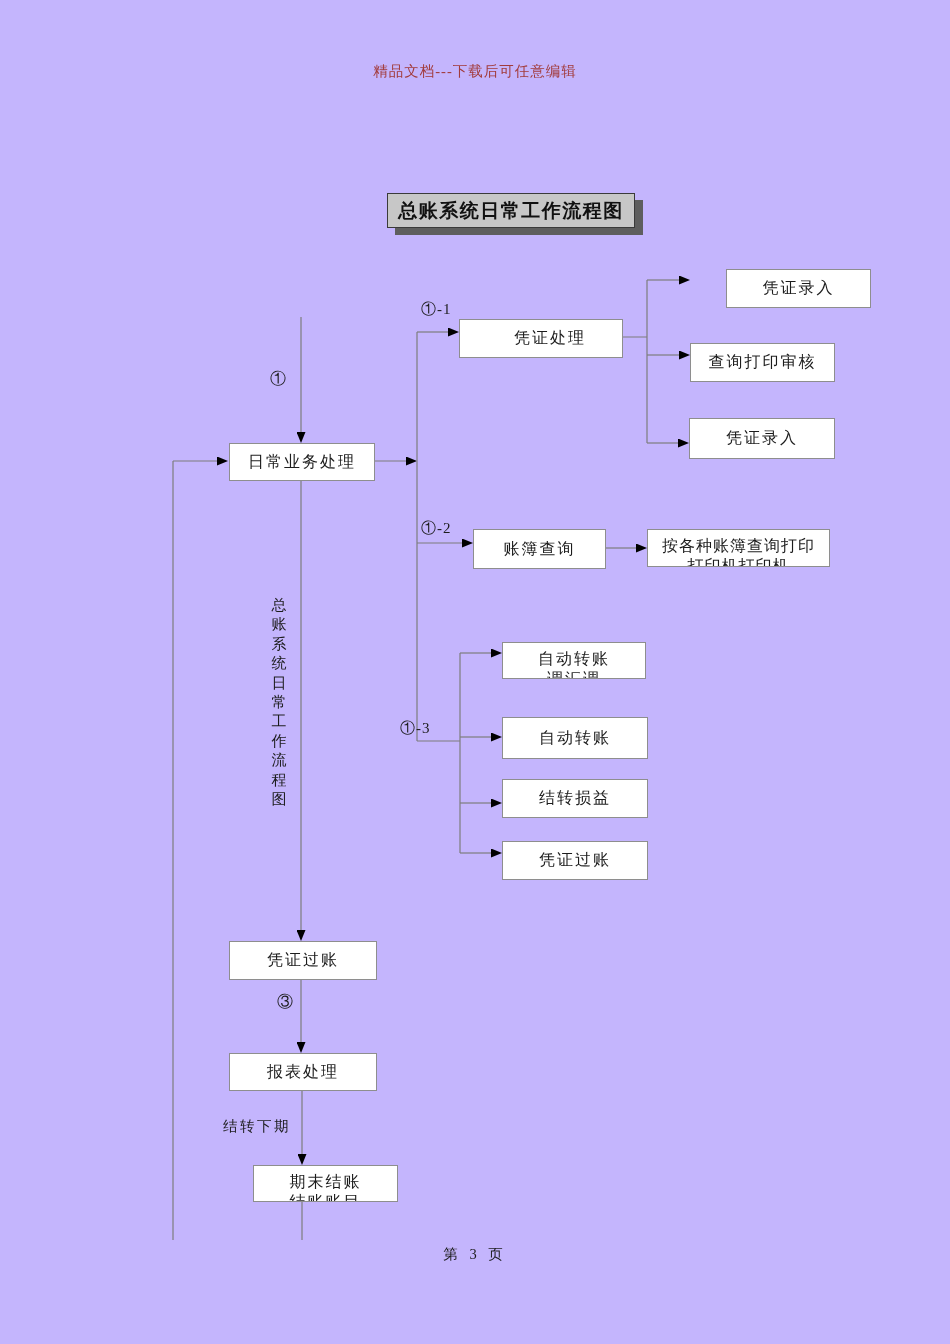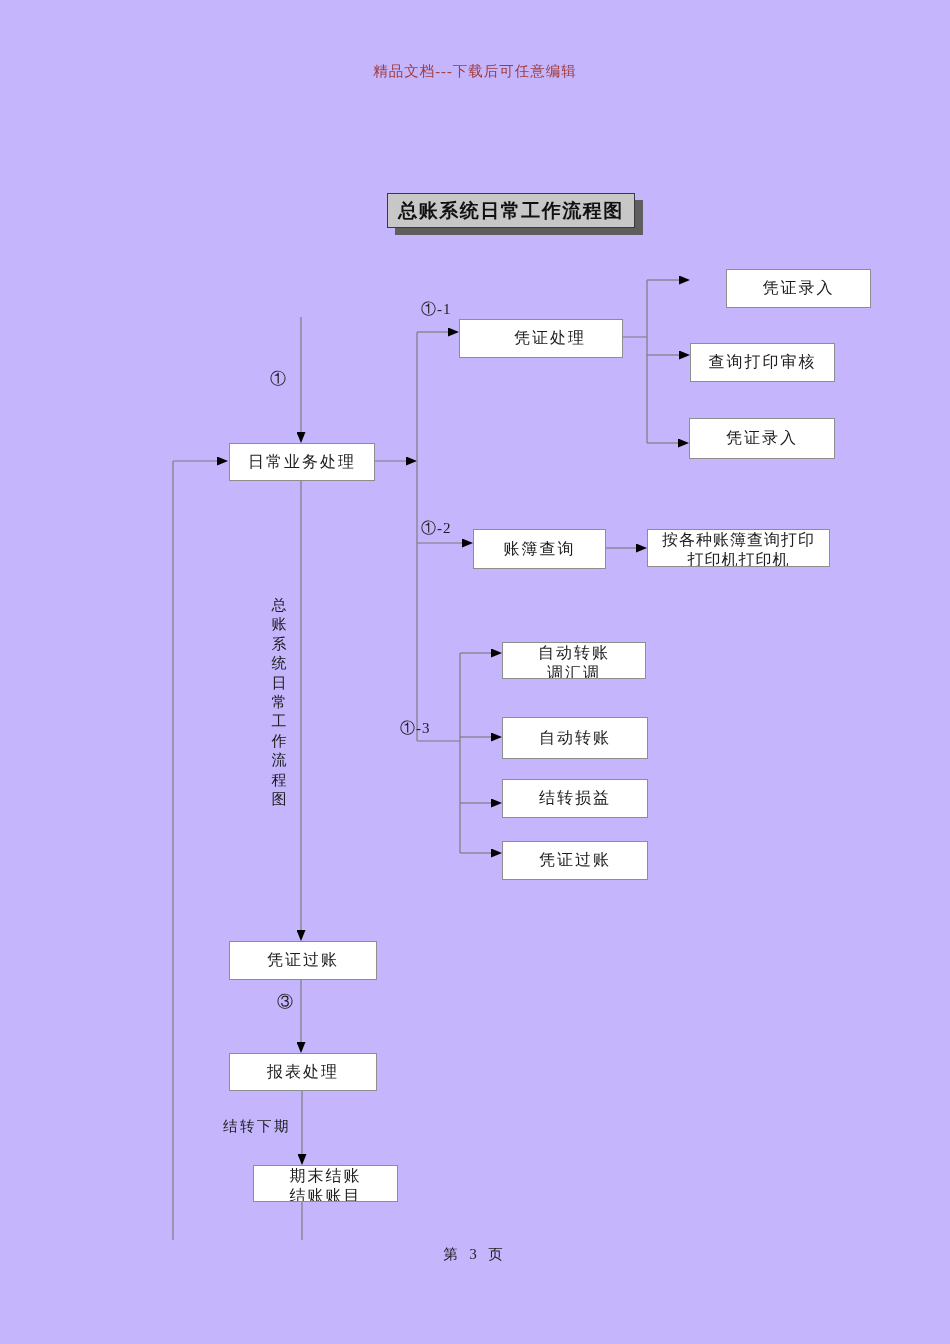--- a/index.html
+++ b/index.html
@@ -20,21 +20,21 @@
     font-family:"Liberation Sans","DejaVu Sans",sans-serif;
     font-weight:700;font-size:19px;letter-spacing:1.5px;color:#111;text-align:right;
   }
   .fbox{
     position:absolute;background:#fff;border:1px solid #8e8e8e;
     display:flex;align-items:center;justify-content:center;
     font-size:16px;letter-spacing:2px;white-space:nowrap;
   }
   .fbox.two{
     display:block;text-align:center;overflow:hidden;
-    line-height:20px;box-sizing:border-box;
+    padding-top:6px;line-height:20px;box-sizing:border-box;
   }
   .fbox.two span{display:block;}
   .lbl{
     position:absolute;font-size:15px;letter-spacing:1px;white-space:nowrap;color:#1c1c1c;
   }
   .vlbl{
     position:absolute;left:267px;top:596px;width:24px;
     font-size:15px;line-height:19.4px;text-align:center;
     word-break:break-all;letter-spacing:0;
   }

